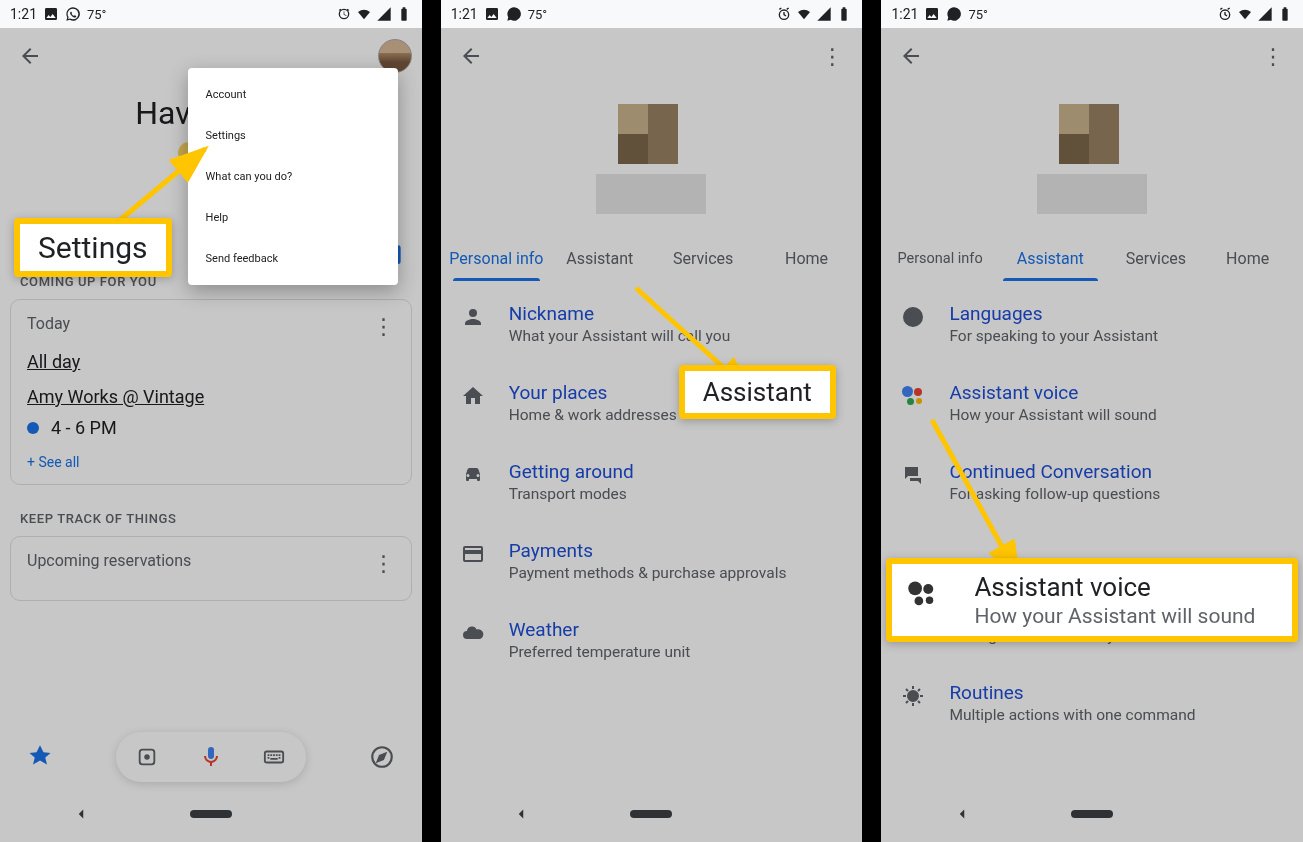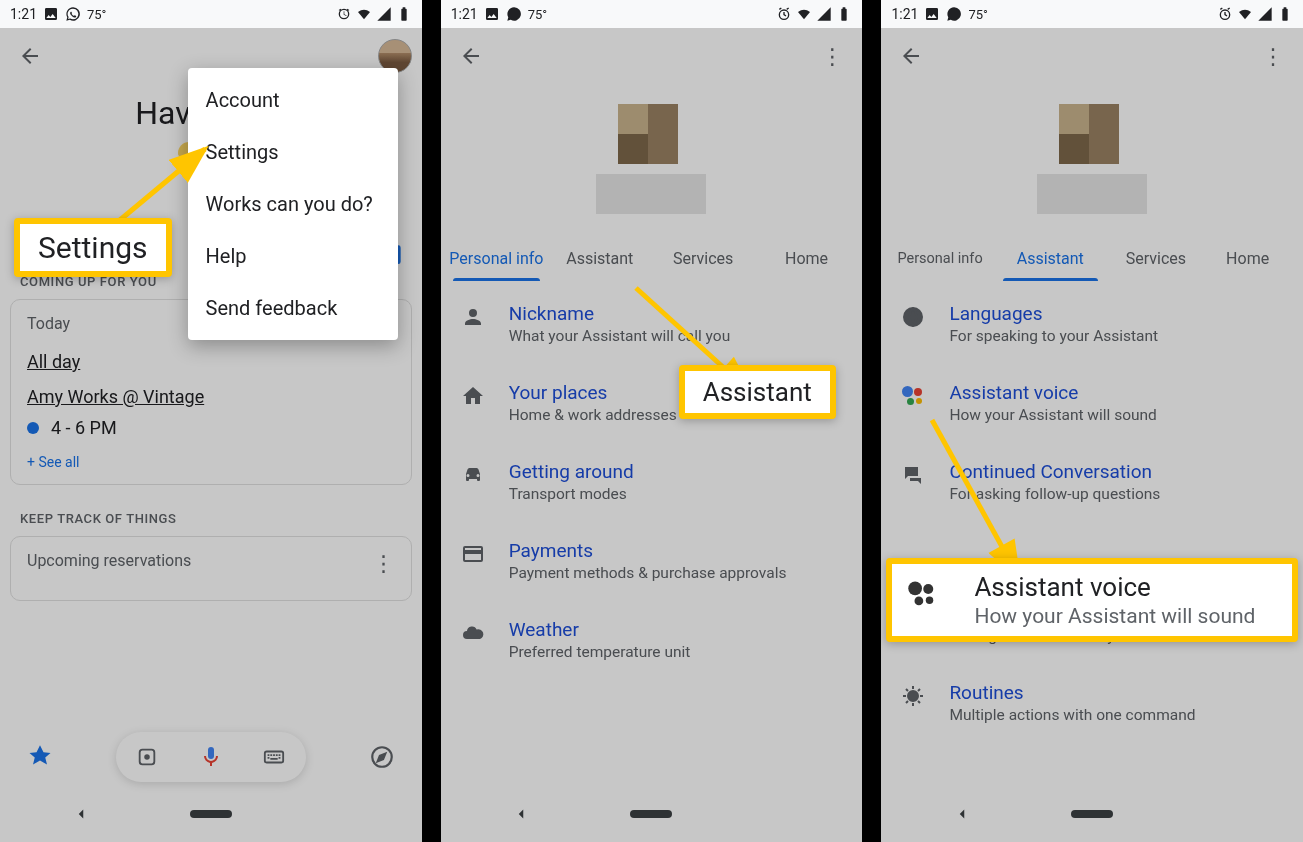--- a/index.html
+++ b/index.html
@@ -102,21 +102,21 @@
   .gesture svg { fill:#3c4043;}
   
   .menu {
     position:absolute; top:68px; right:24px;
     width:210px; background:#fff; border-radius:4px;
     box-shadow:0 6px 20px rgba(0,0,0,.3);
     padding: 6px 0;
     z-index: 70;
   }
   .menu-item {
-    padding: 14px 18px; font-size:20px; color:#202124;
+    padding: 14px 18px; font-size:11px; color:#202124;
   }
   
   .callout {
     position:absolute; background:#fff; z-index:80;
     box-shadow:0 2px 10px rgba(0,0,0,.25);
   }
   .callout-border { border:6px solid #ffc500; border-radius:4px; }
   .callout .big { font-size:30px; font-weight:400; padding:6px 18px;}
   .callout .sub { font-size:21px; color:#5f6368; padding:0 18px 8px 22px;}
   svg.arrow { position:absolute; z-index:75; }
@@ -264,21 +264,21 @@
     <svg width="18" height="18" viewBox="0 0 24 24">
         <path d="M15 6l-6 6 6 6z"></path>
       </svg>
     <div class="pill"></div>
     <div style="width:18px"></div>
   </div>
 
   <div class="menu">
     <div class="menu-item">Account</div>
     <div class="menu-item">Settings</div>
-    <div class="menu-item">Works can you do?</div>
+    <div class="menu-item">What can you do?</div>
     <div class="menu-item">Help</div>
     <div class="menu-item">Send feedback</div>
   </div>
 
   <div class="callout callout-border" style="left:14px; top:218px;">
     <div class="big">Settings</div>
   </div>
   <svg class="arrow" style="left:85px; top:135px;" width="140" height="120">
     <defs>
         <marker id="ah1" markerWidth="10" markerHeight="10" refX="7" refY="3" orient="auto">

